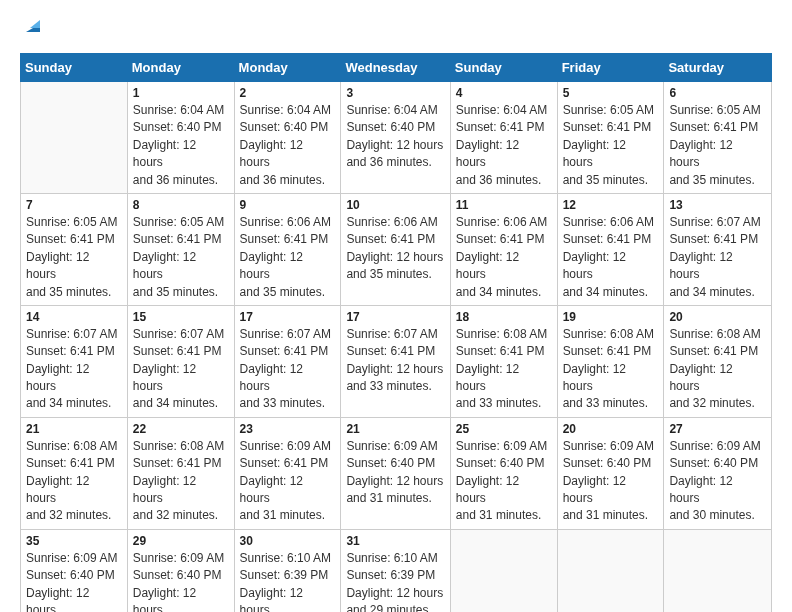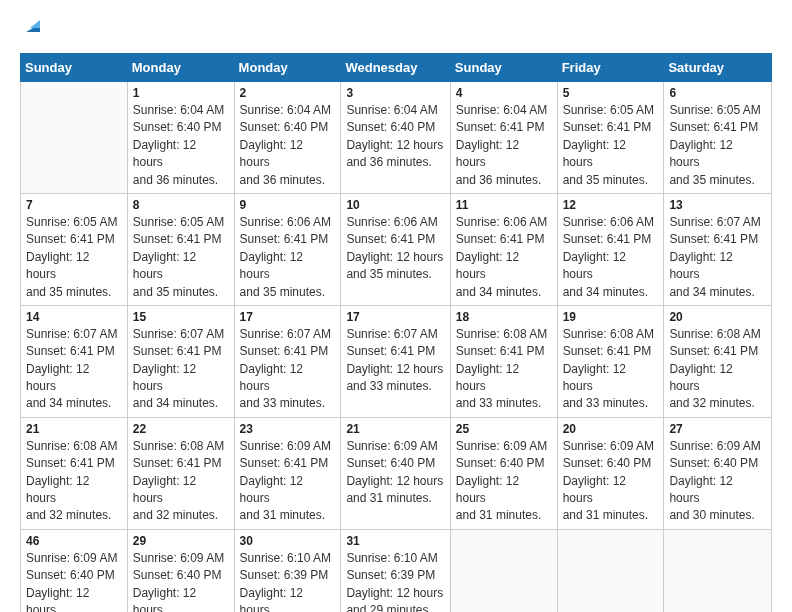--- a/index.html
+++ b/index.html
@@ -368,21 +368,21 @@
             <div class="day-info">
               <div>Sunrise: 6:09 AM</div>
               <div>Sunset: 6:40 PM</div>
               <div>Daylight: 12 hours</div>
               <div>and 30 minutes.</div>
             </div>
           </td>
         </tr>
         <tr>
           <td>
-            <div class="day-num">46</div>
+            <div class="day-num">35</div>
             <div class="day-info">
               <div>Sunrise: 6:09 AM</div>
               <div>Sunset: 6:40 PM</div>
               <div>Daylight: 12 hours</div>
               <div>and 30 minutes.</div>
             </div>
           </td>
           <td>
             <div class="day-num">29</div>
             <div class="day-info">

